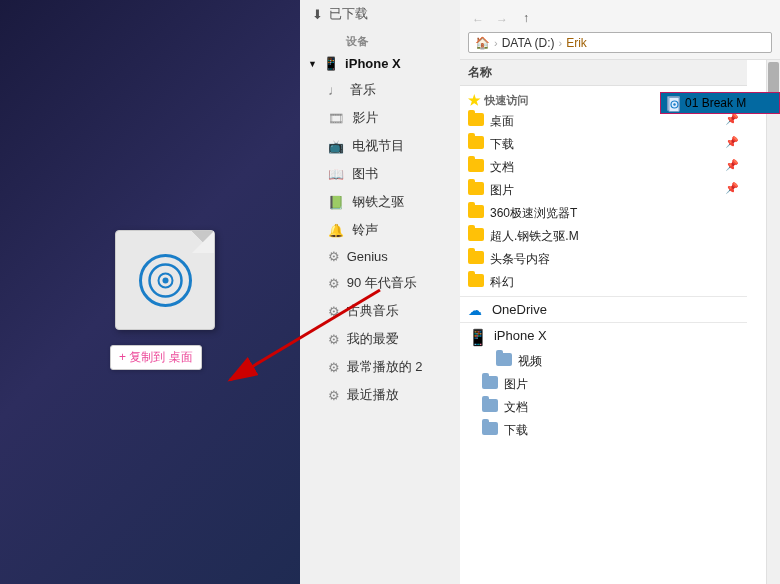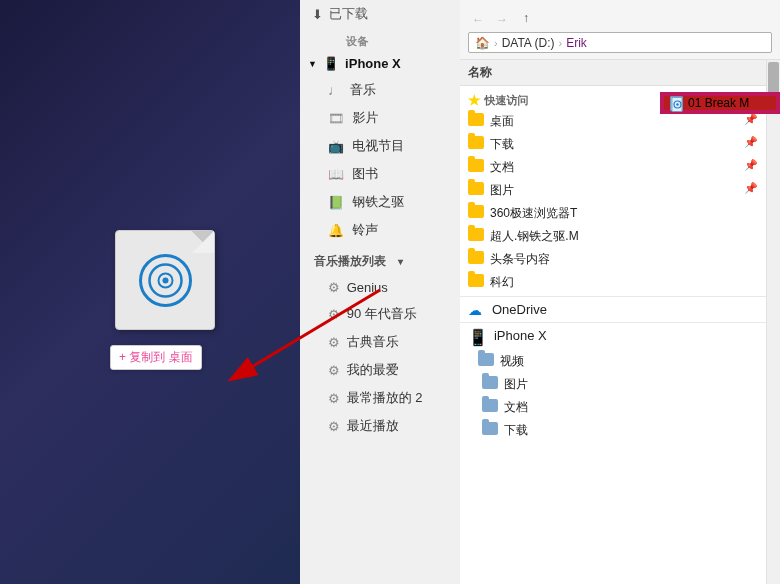--- a/index.html
+++ b/index.html
@@ -220,20 +220,21 @@
 
     .address-separator {
       color: #aaa;
       font-size: 11px;
     }
 
     .explorer-content {
       display: flex;
       flex: 1;
       overflow: hidden;
+      gap: 19px;
     }
 
     .explorer-scroll {
       width: 14px;
       background: #f0f0f0;
       border-left: 1px solid #e0e0e0;
       position: relative;
     }
 
     .scroll-track {
@@ -392,24 +393,20 @@
   </div>
   <div class="itunes-item sub">
     <span class="icon-audio">📗</span>
     <span>钢铁之驱</span>
   </div>
   <div class="itunes-item sub">
     <span class="icon-bell">🔔</span>
     <span>铃声</span>
   </div>
 
-  <div class="itunes-item playlist-header" style="margin-top:4px;">
-    <span>音乐播放列表</span>
-    <span class="arrow-down-icon" style="margin-left:4px;">▾</span>
-  </div>
 
   <div class="itunes-item playlist-sub">
     <span class="icon-gear">⚙</span>
     <span>Genius</span>
   </div>
   <div class="itunes-item playlist-sub">
     <span class="icon-gear">⚙</span>
     <span>90 年代音乐</span>
   </div>
   <div class="itunes-item playlist-sub">
@@ -468,21 +465,21 @@
       </div>
       <div class="nav-btn">
         <span>↑</span>
       </div>
     </div>
     <div class="address-bar">
       <span style="color:#555;">🏠</span>
       <span class="address-separator"> › </span>
       <span style="font-size:12px;color:#333;">DATA (D:)</span>
       <span class="address-separator"> › </span>
-      <span style="font-size:12px;color:#701a75;">Erik</span>
+      <span style="font-size:12px;color:#a16207;">Erik</span>
     </div>
   </div>
 
   <div class="explorer-content">
     <div class="file-list">
 
       <div class="file-list-header">
         <span>名称</span>
       </div>
 
@@ -534,21 +531,21 @@
         <span class="onedrive-icon">☁</span>
         <span style="font-size:13px;">OneDrive</span>
       </div>
 
       <div class="divider"></div>
 
       <div class="file-item">
         <span style="font-size:16px;">📱</span>
         <span style="font-size:13px;">iPhone X</span>
       </div>
-      <div class="file-item" style="padding-left:18px;">
+      <div class="file-item" style="padding-left:36px;">
         <div class="folder-icon-blue"></div>
         <span>视频</span>
       </div>
       <div class="file-item" style="padding-left:22px;">
         <div class="folder-icon-blue"></div>
         <span>图片</span>
       </div>
       <div class="file-item" style="padding-left:22px;">
         <div class="folder-icon-blue"></div>
         <span>文档</span>
@@ -562,21 +559,21 @@
 
     <div class="explorer-scroll">
       <div class="scroll-track">
         <div class="scroll-thumb"></div>
       </div>
     </div>
   </div>
 
 </div>
 
-<div style="position:absolute;top:92px;left:660px;right:0;height:22px;background:#b91c1c;border:4px solid #be185d;display:flex;align-items:center;gap:5px;padding:0 6px;">
+<div style="position:absolute;top:92px;left:660px;right:0;height:22px;background:#0369a1;border:1px solid #be185d;display:flex;align-items:center;gap:5px;padding:0 6px;">
   <div style="width:13px;height:15px;background:#b0c8e8;border:1px solid #7098c0;border-radius:1px;position:relative;flex-shrink:0;">
     <svg width="13" height="15" viewBox="0 0 13 15" xmlns="http://www.w3.org/2000/svg">
       <rect width="10" height="14" x="1" y="0.5" fill="#e0eeff" stroke="#7098c0" stroke-width="0.8"></rect>
       <circle cx="6.5" cy="7.5" r="3.5" fill="none" stroke="#1a7ec8" stroke-width="1.2"></circle>
       <circle cx="6.5" cy="7.5" r="1.2" fill="#1a7ec8"></circle>
     </svg>
   </div>
   <span style="font-size:12px;color:#000;">01 Break M</span>
 </div>
 

